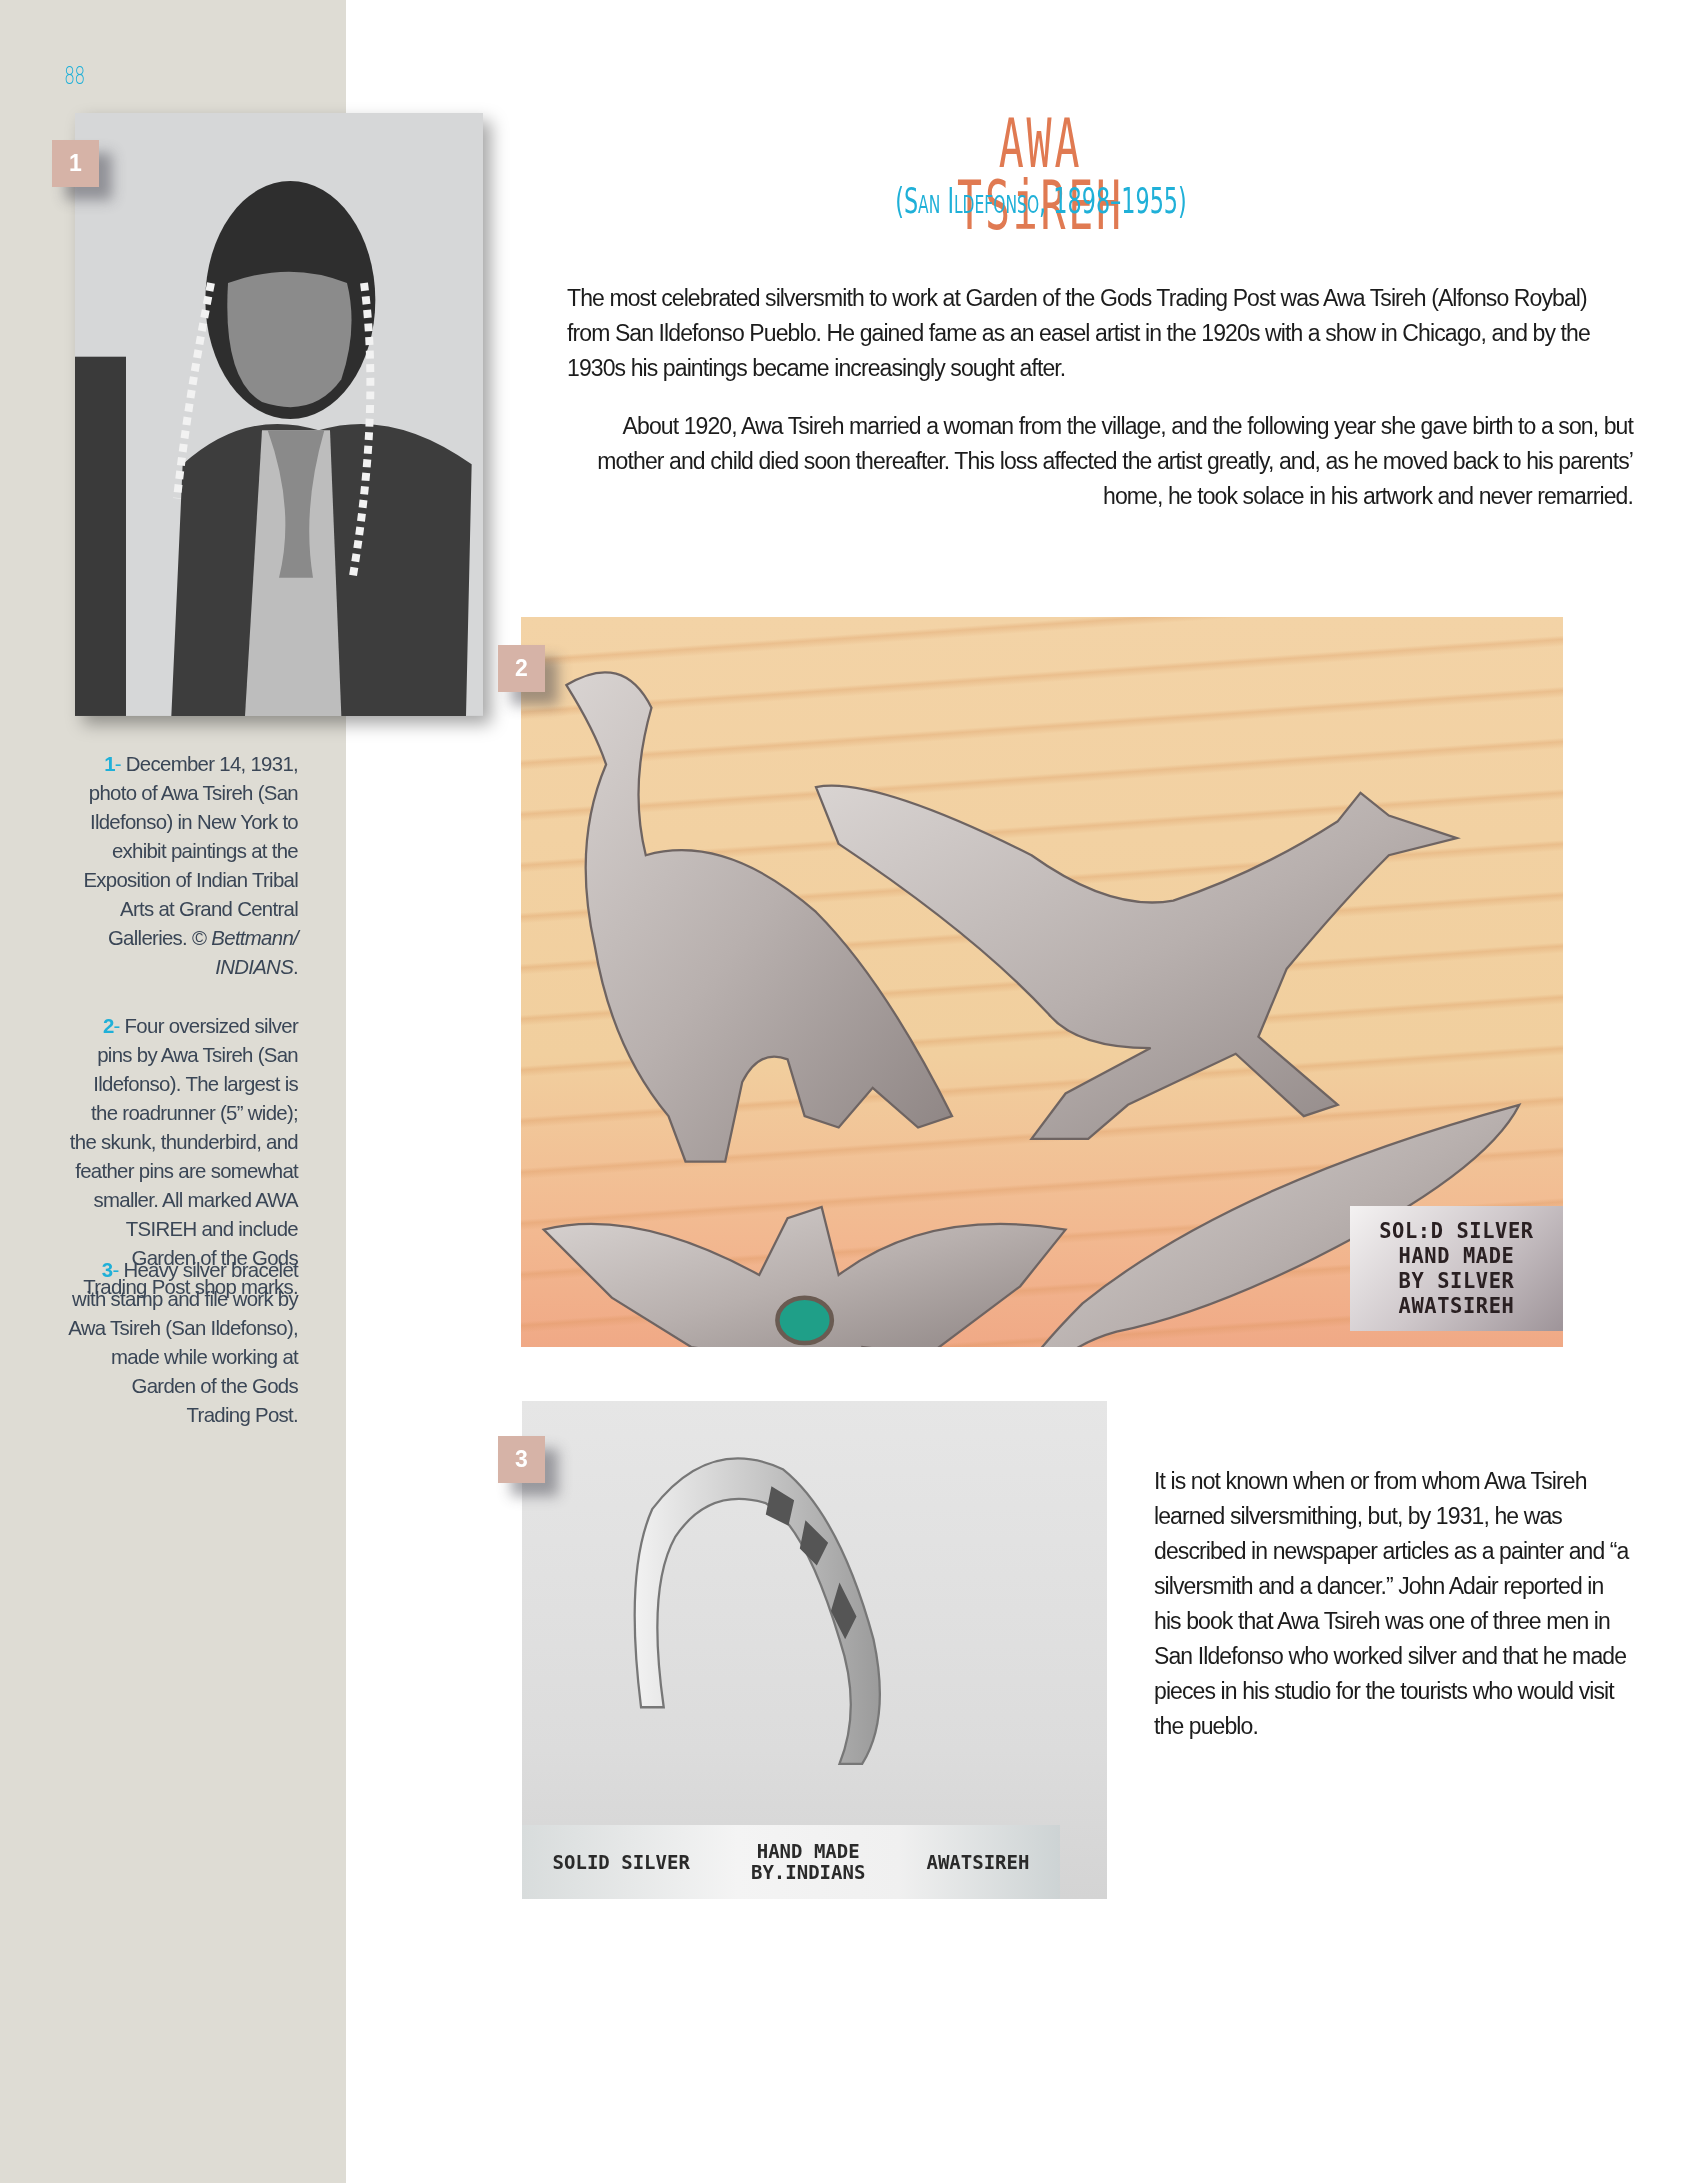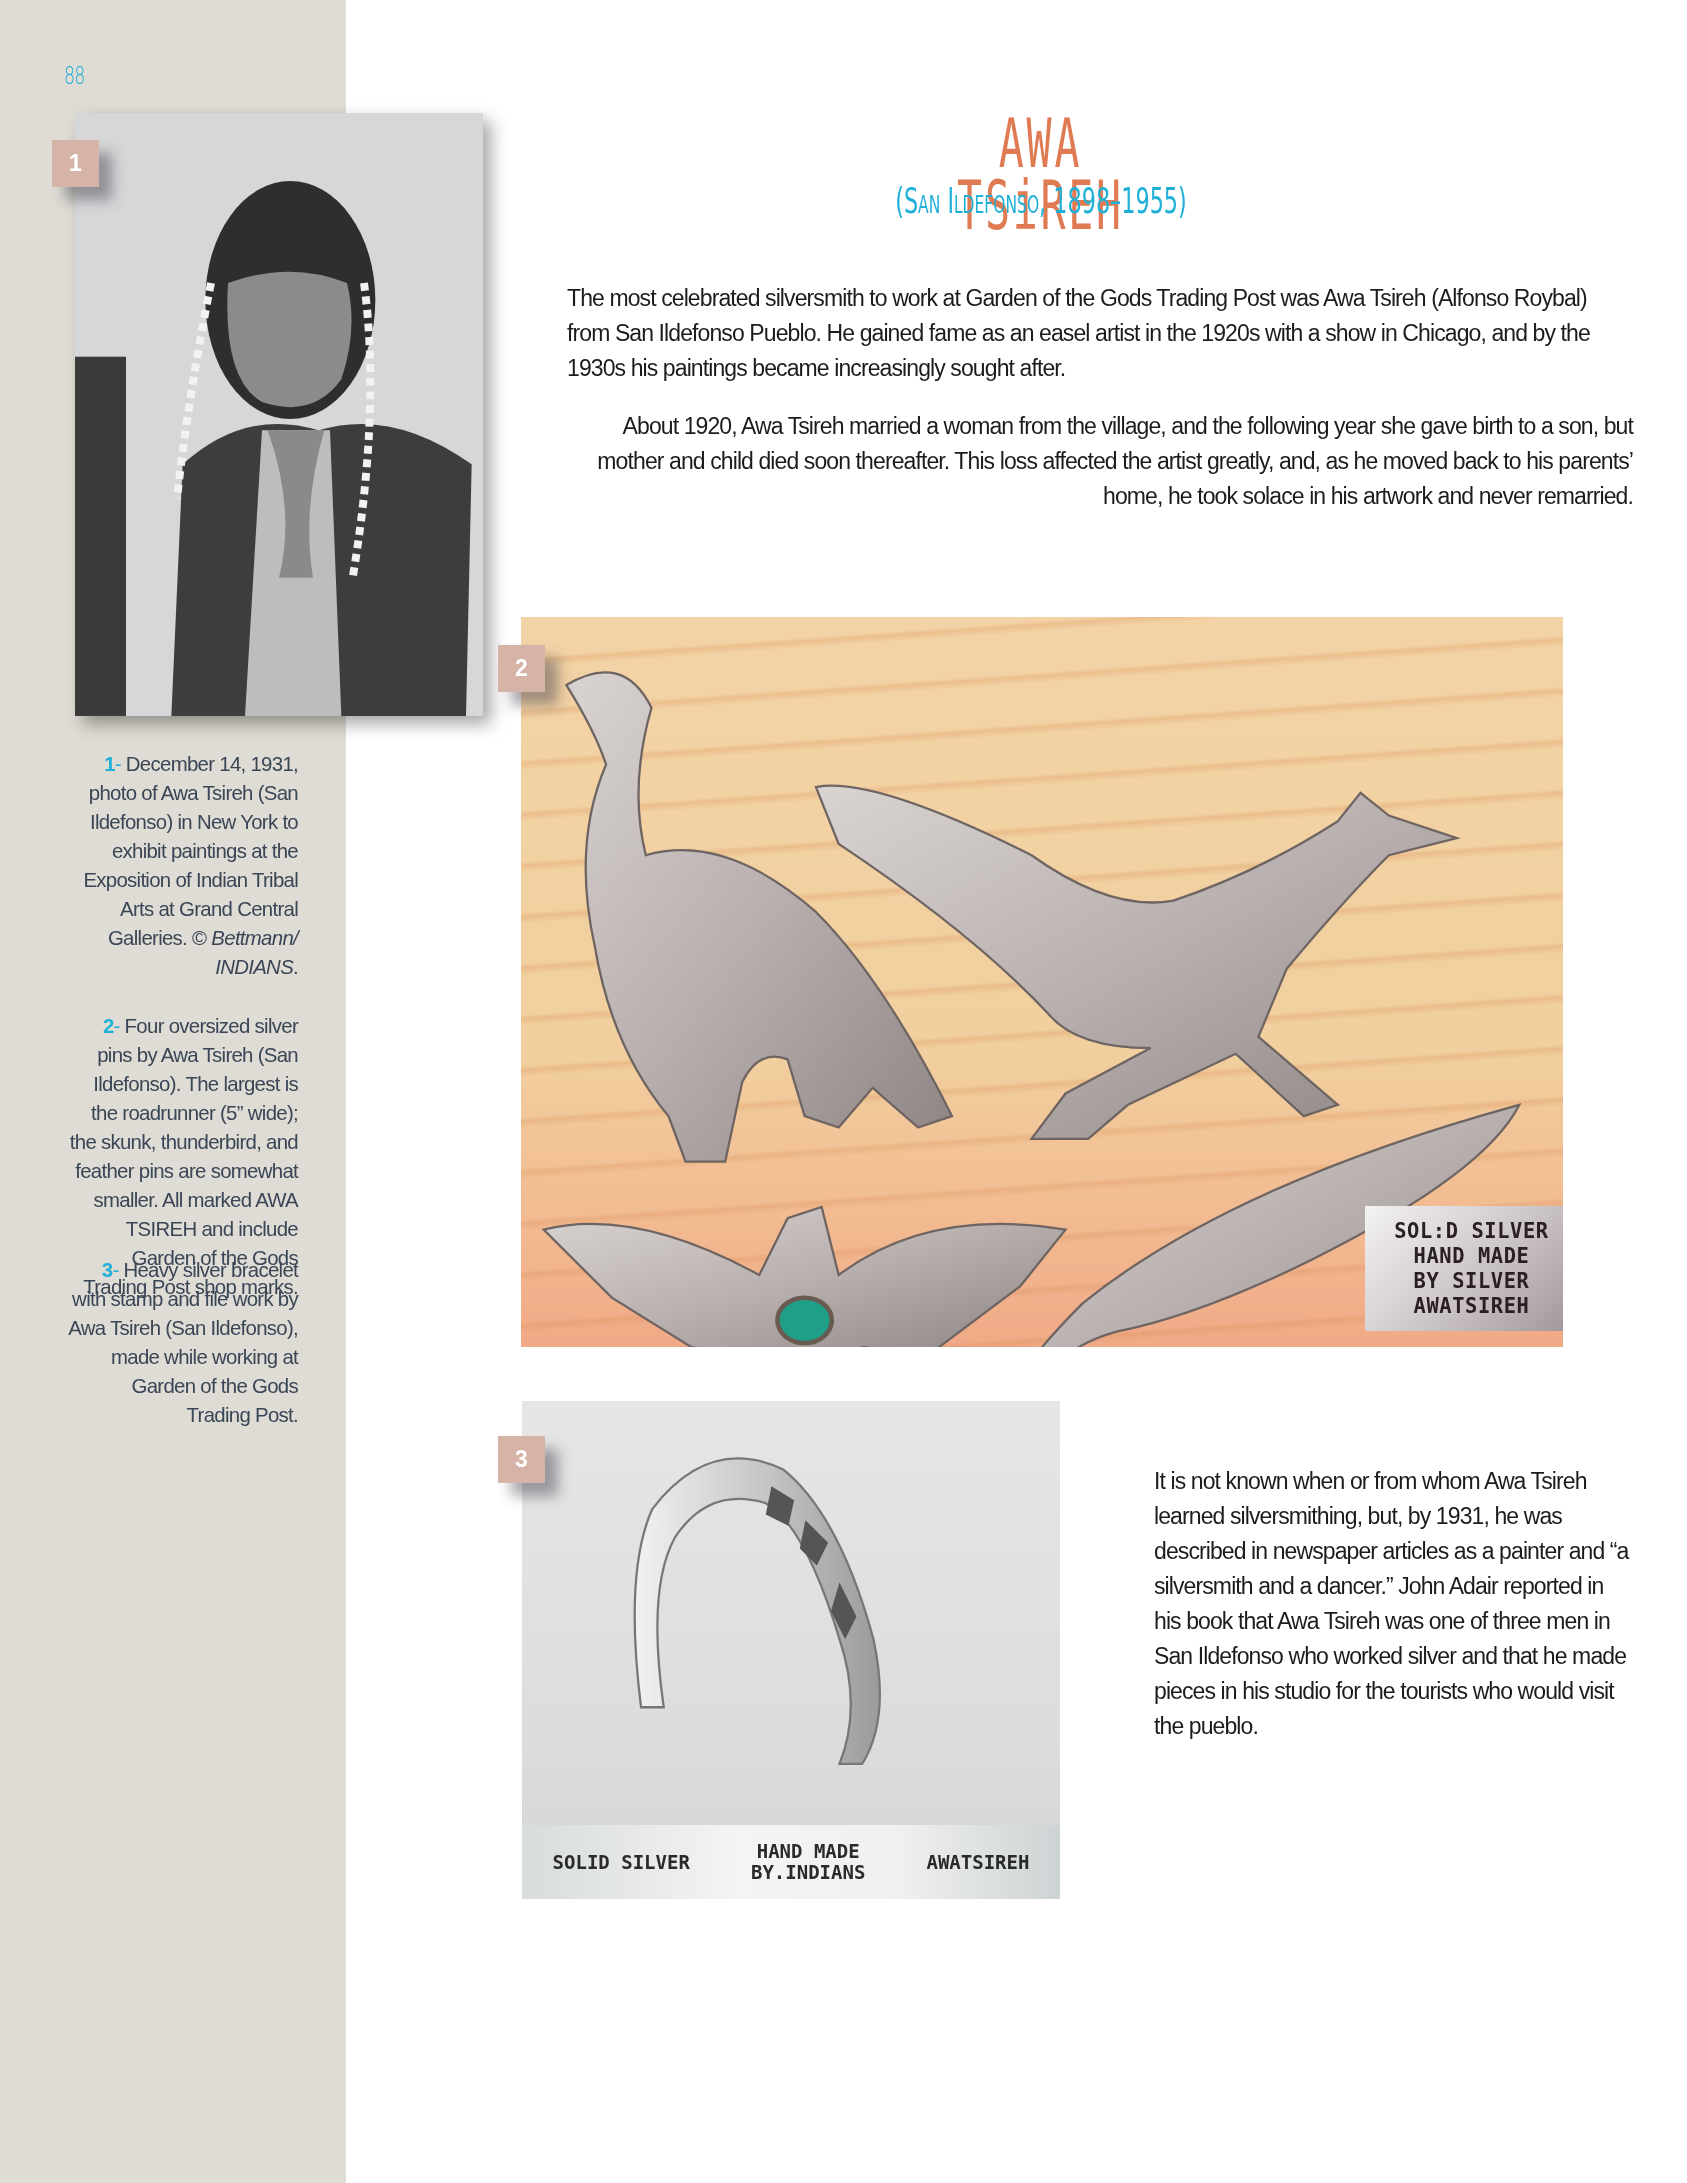--- a/index.html
+++ b/index.html
@@ -63,26 +63,27 @@
   }
   .photo2 {
     left: 521px; top: 617px; width: 1042px; height: 730px;
     background:
       repeating-linear-gradient(176deg, rgba(214,140,80,0) 0px, rgba(214,140,80,0) 40px, rgba(214,140,80,0.28) 44px, rgba(214,140,80,0) 51px),
       linear-gradient(180deg, #f3d3a6 0%, #f1cf9e 60%, #f2b890 85%, #f0a986 100%);
   }
   .photo3 {
     left: 522px; top: 1401px; width: 538px; height: 498px;
     background: linear-gradient(180deg, #e6e6e6 0%, #dcdcdc 70%, #d4d4d4 100%);
+    padding-left: 47px;
   }
   .hallmark-inset {
     position: absolute; left: 829px; top: 589px; width: 213px; height: 125px;
     background: linear-gradient(135deg, #f4f2f2 0%, #cfc8cb 50%, #9e9499 100%);
     display: flex; flex-direction: column; align-items: center; justify-content: center;
-    font-family: "DejaVu Sans Mono", monospace; font-weight: bold; color: #2a2022; margin-left: 15px;
+    font-family: "DejaVu Sans Mono", monospace; font-weight: bold; color: #2a2022;
   }
   .hallmark-inset span { display: block; line-height: 25px; font-size: 20.4px; letter-spacing: 0.6px; }
   .hallmark-strip {
     position: absolute; left: 0; top: 424px; width: 538px; height: 74px;
     background: linear-gradient(90deg, #d8dcdc, #f4f4f4 40%, #f0f0f0 70%, #cdd3d4);
     display: flex; align-items: center; justify-content: space-around;
     font-family: "DejaVu Sans Mono", monospace; font-weight: bold; color: #2a2a2a;
     font-size: 19px;
   }
   .hallmark-strip .stack { display: flex; flex-direction: column; align-items: center; line-height: 21.5px; }

